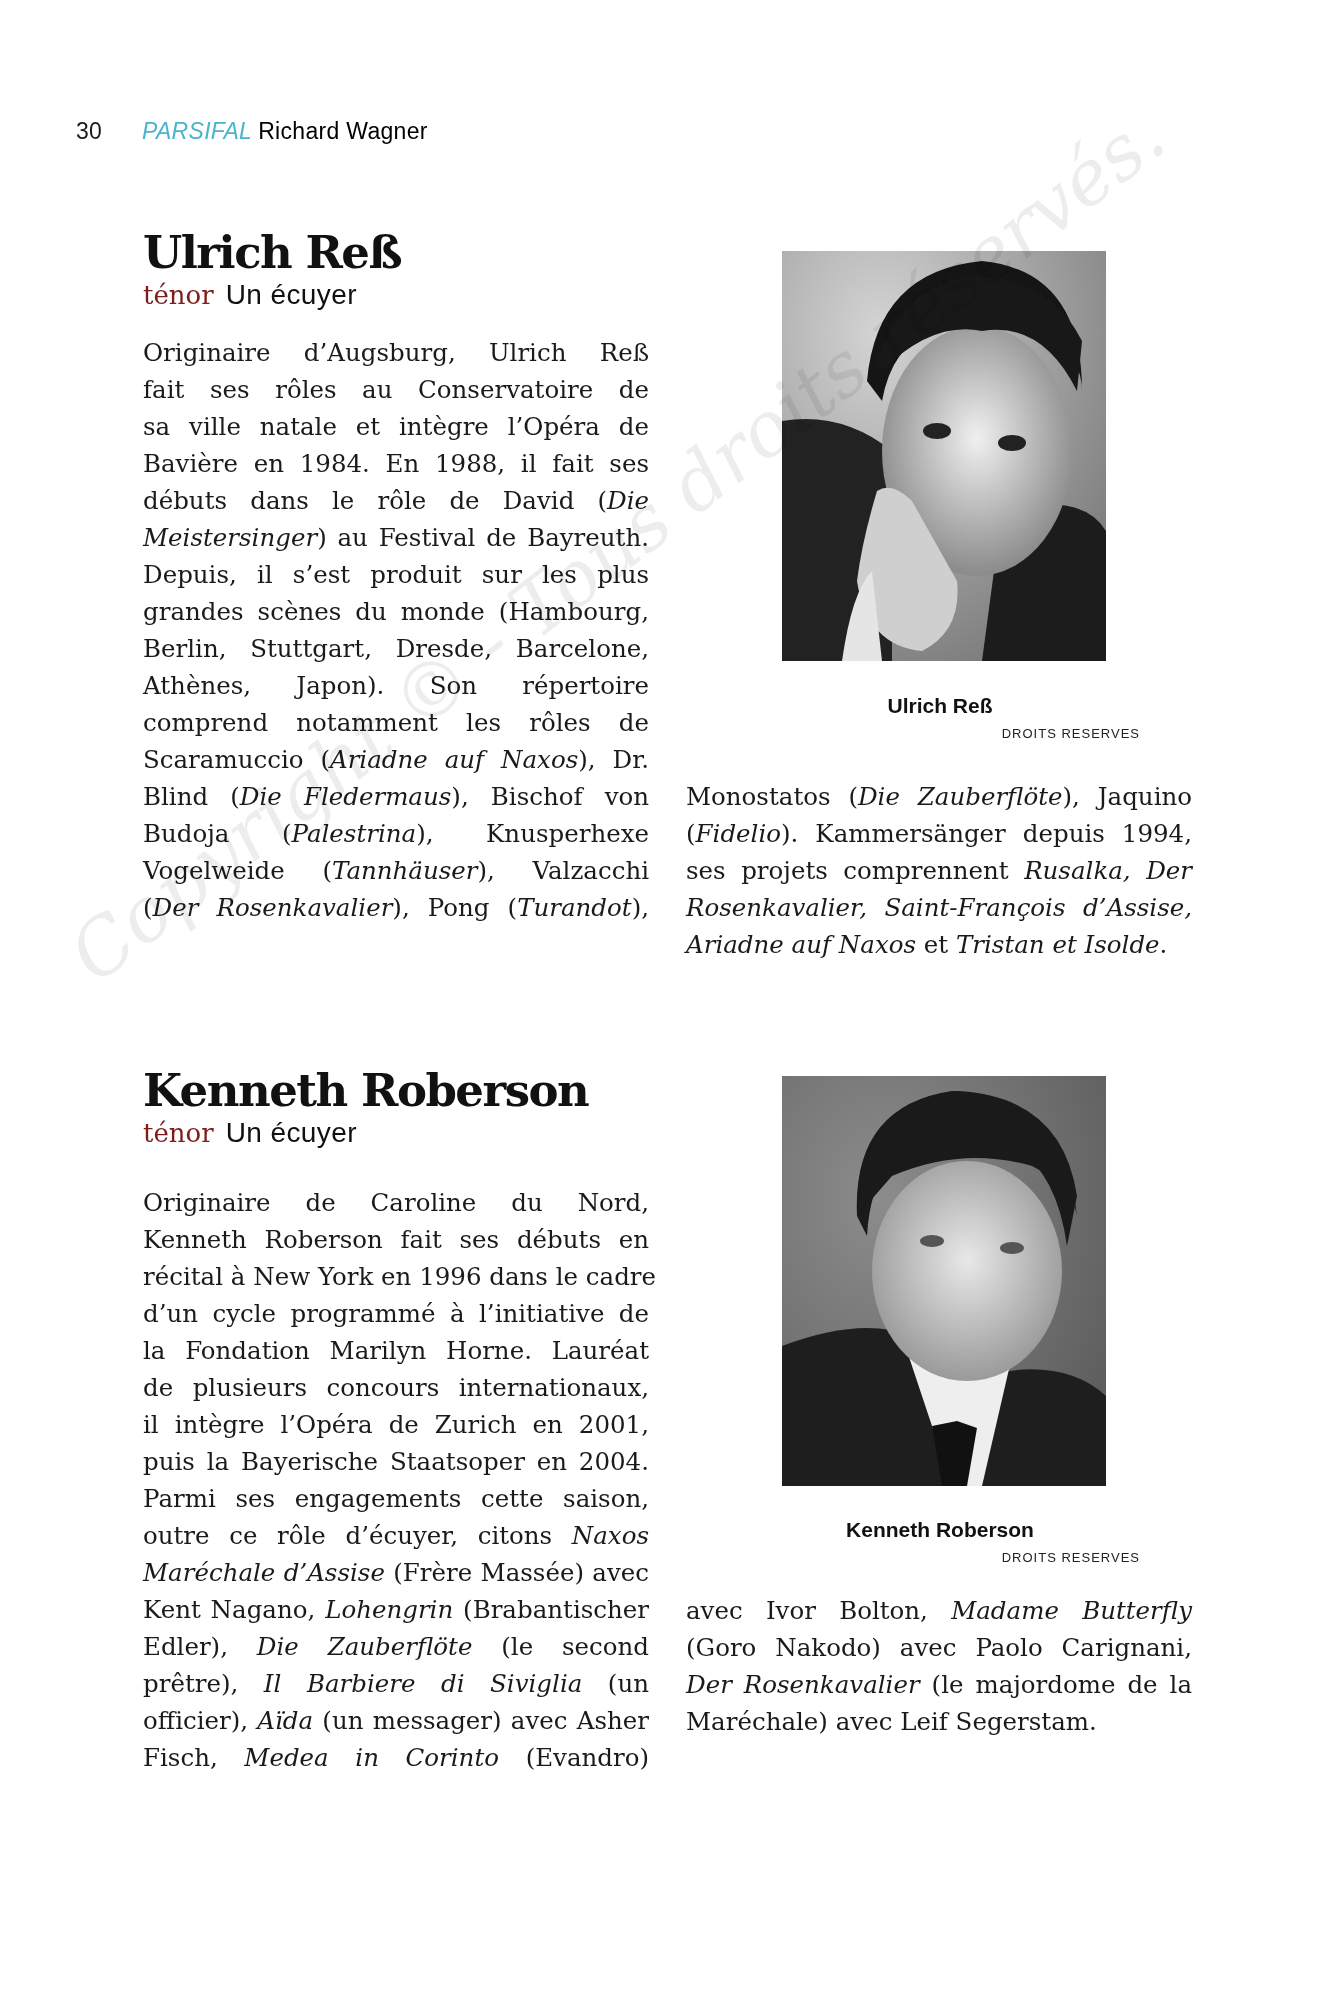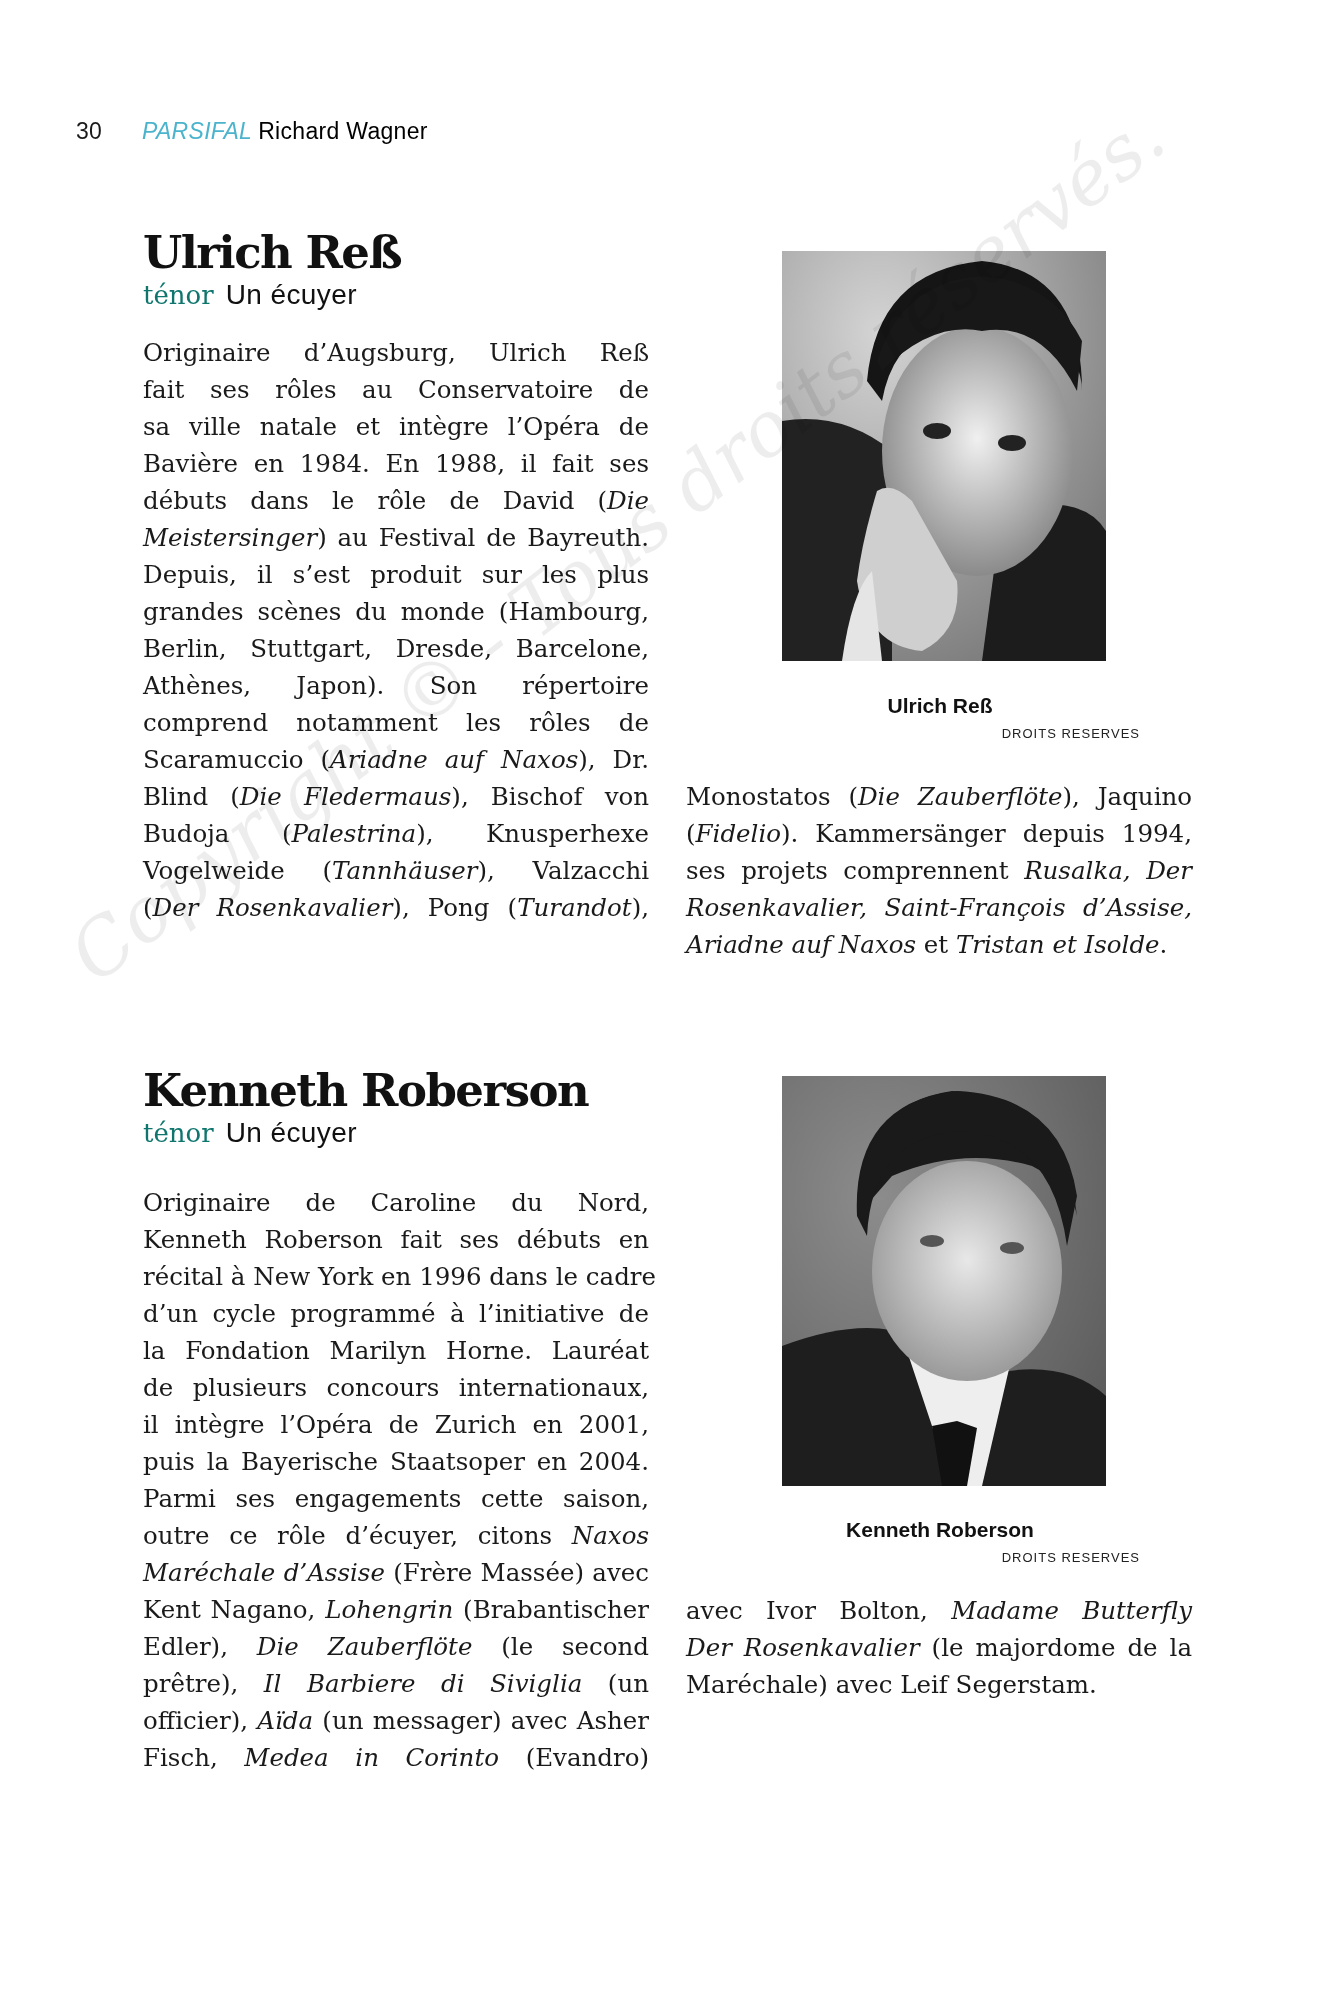--- a/index.html
+++ b/index.html
@@ -6,21 +6,21 @@
     body { width: 1334px; height: 2000px; position: relative; overflow: hidden; color: #1a1a1a; }
     .page { position: absolute; left: 0; top: 0; width: 1334px; height: 2000px; }
 
     .running-head { position: absolute; left: 76px; top: 118px; font-family: "Liberation Sans", sans-serif; font-size: 23px; letter-spacing: 0.3px; }
     .running-head .num { color: #1a1a1a; display: inline-block; width: 66px; }
     .running-head .work { color: #4bb4cc; font-style: italic; }
     .running-head .composer { color: #000000; margin-left: 6px; }
 
     .artist-name { position: absolute; left: 143px; font-family: "DejaVu Serif", serif; font-weight: bold; font-size: 45px; letter-spacing: -1.5px; color: #111; margin: 0; line-height: 1; }
     .voice-line { position: absolute; left: 143px; white-space: nowrap; }
-    .voice { font-family: "DejaVu Serif", serif; color: #0f766e; font-size: 26px; }
+    .voice { font-family: "DejaVu Serif", serif; color: #7f1d1d; font-size: 26px; }
     .role { font-family: "Liberation Sans", sans-serif; color: #111; font-size: 28px; margin-left: 12px; letter-spacing: 0.4px; }
 
     .col { position: absolute; font-family: "DejaVu Serif", serif; font-size: 24.5px; line-height: 37px; text-align: justify; color: #1a1a1a; }
     .col .line { display: block; text-align: justify; text-align-last: justify; height: 37px; white-space: nowrap; overflow: visible; }
     .col .line.last { text-align-last: left; }
     .left-col { left: 143px; width: 506px; }
     .right-col { left: 686px; width: 506px; }
 
     .photo { position: absolute; left: 782px; width: 324px; height: 410px; background: #777; overflow: hidden; }
     .photo svg { display: block; width: 100%; height: 100%; }
@@ -149,18 +149,19 @@
       <ellipse cx="230" cy="172" rx="12" ry="6" fill="#555"></ellipse>
     </svg>
   </div>
   <div class="caption" style="top:1518px;">
     <span class="cap-name">Kenneth Roberson</span>
     <span class="cap-credit">DROITS RESERVES</span>
   </div>
 
   <div class="col right-col" style="top:1592px;">
       <span class="line">avec Ivor Bolton, <i>Madame Butterfly</i></span>
+      <span class="line">(Goro Nakodo) avec Paolo Carignani,</span>
       <span class="line"><i>Der Rosenkavalier</i> (le majordome de la</span>
       <span class="line last">Maréchale) avec Leif Segerstam.</span>
     </div>
 
   <div class="watermark">Copyright © - Tous droits réservés.</div>
 </div>
 
 </body></html>

